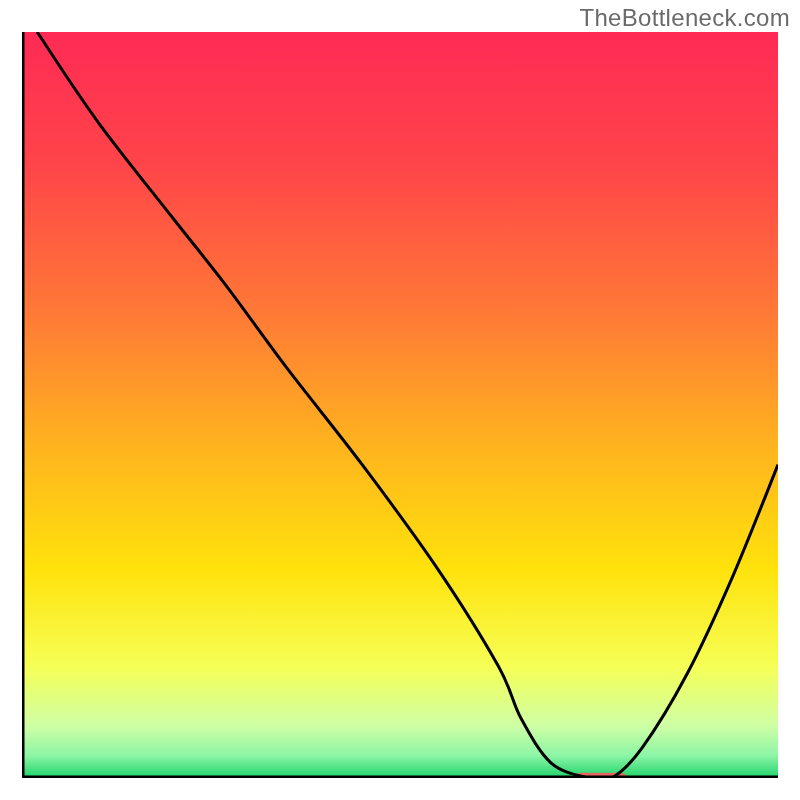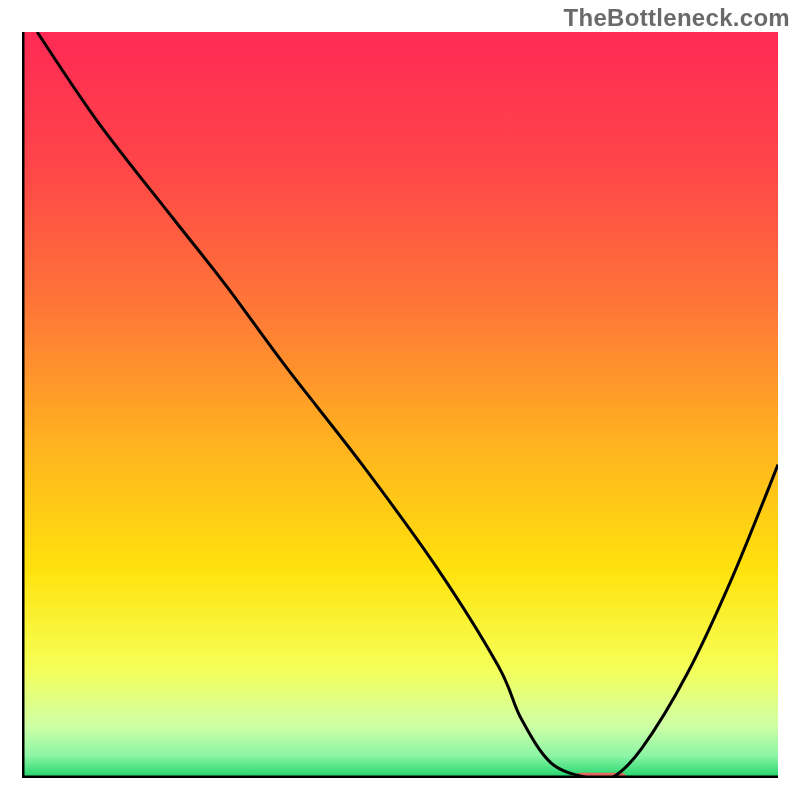--- a/index.html
+++ b/index.html
@@ -14,21 +14,21 @@
     position: relative;
     width: 800px;
     height: 800px;
   }
   .watermark {
     position: absolute;
     top: 4px;
     right: 10px;
     font-family: Arial, Helvetica, sans-serif;
     font-size: 24px;
-    font-weight: 700;
+    font-weight: 400;
     color: #6a6a6a;
     letter-spacing: 0.3px;
     z-index: 10;
   }
   .plot-frame {
     position: absolute;
     left: 22px;
     top: 32px;
     width: 756px;
     height: 746px;

